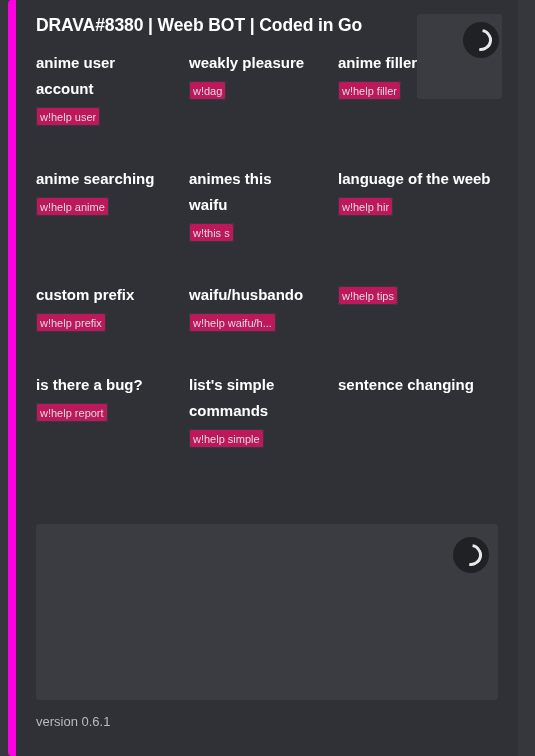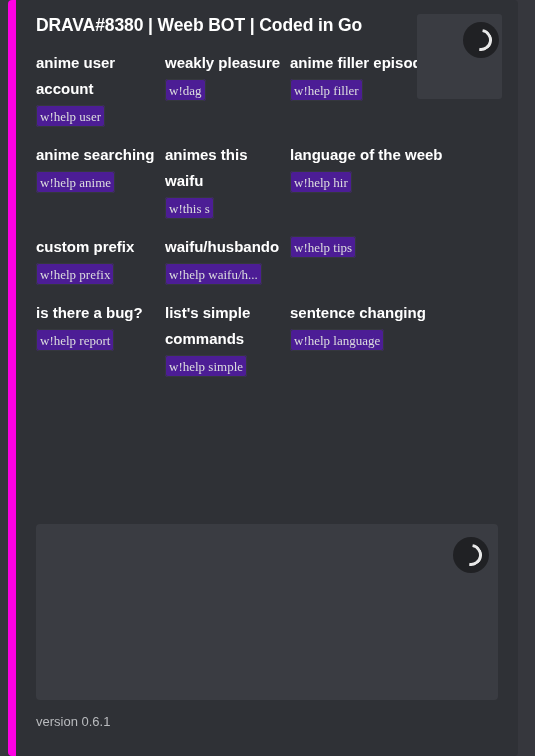--- a/index.html
+++ b/index.html
@@ -80,40 +80,41 @@
   .embed-thumb .spinner {
     position:absolute;
     right:3px; top:8px;
   }
 
   
   .fields {
     display:grid;
     grid-template-columns:129px 125px 1fr;
     width:466px;
+    gap:24px;
   }
   .field { padding-bottom:9px; padding-right:8px; }
   .field-name {
     font-size:15px;
     font-weight:bold;
     color:#ffffff;
     line-height:26px;
     margin-bottom:1px;
     white-space:pre-wrap;
   }
   .field-value {
     font-size:0;
     line-height:26px;
   }
   .code {
     display:inline;
-    font-family:Liberation Serif, serif;
-    font-size:13px;
+    font-family:Liberation Sans, sans-serif;
+    font-size:11px;
     color:#dcddde;
-    background:#4c1d95;
+    background:#be185d;
     border:1px solid #35383d;
     border-radius:3px;
     padding:2.5px 3px;
     white-space:pre-wrap;
     box-decoration-break:clone;
     -webkit-box-decoration-break:clone;
     line-height:26px;
   }
 
   
@@ -194,21 +195,20 @@
           <div class="field">
             <div class="field-name">is there a bug?</div>
             <div class="field-value"><span class="code">w!help report</span></div>
           </div>
           <div class="field">
             <div class="field-name">list's simple commands</div>
             <div class="field-value"><span class="code">w!help simple</span></div>
           </div>
           <div class="field">
             <div class="field-name">sentence changing</div>
-            <div class="field-value"><span class="code">w!help language</span></div>
           </div>
         </div>
 
     </div>
 
     <div class="embed-thumb">
       <div class="spinner">
         <div class="arc"></div>
       </div>
     </div>

